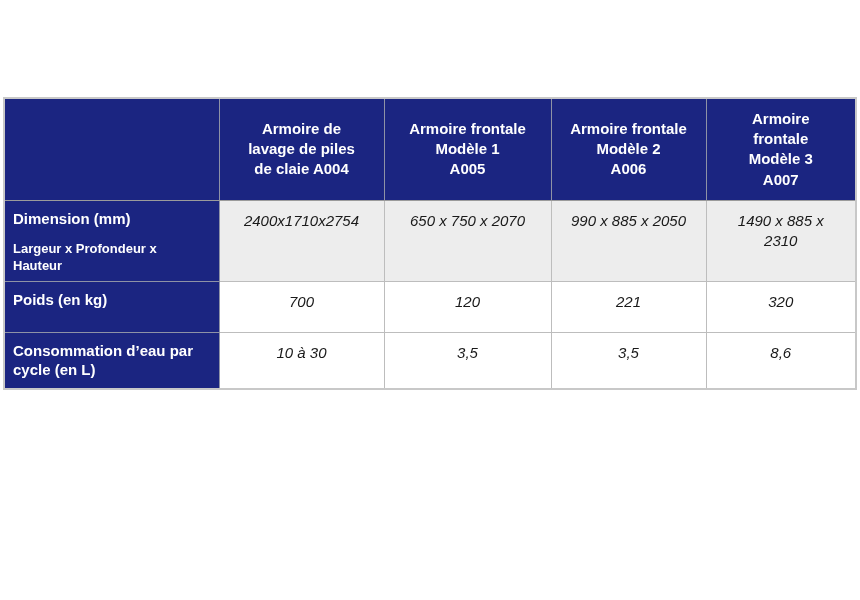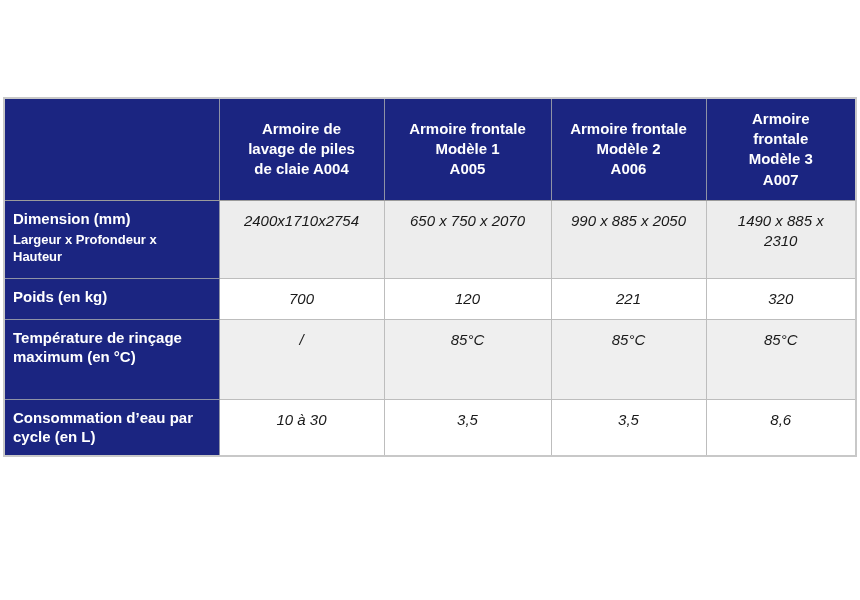--- a/index.html
+++ b/index.html
@@ -21,21 +21,21 @@
   }
   .canvas{position:relative;width:860px;height:600px;overflow:hidden;background:#ffffff;}
   table.spec{
     position:absolute;left:3px;top:97px;width:852px;
     border-collapse:collapse;table-layout:fixed;
     border:2px solid var(--outer);
   }
   
   tr.h-head{height:102px;padding-left:11px;}
   tr.h-dim{height:78px;}
-  tr.h-poids{height:41px;}
+  tr.h-poids{height:51px;}
   tr.h-volt{height:42px;}
   tr.h-temp{height:80px;}
   tr.h-conso{height:57px;margin-top:48px;}
 
   
   thead th{
     background:var(--navy);
     color:var(--header-text);
     font-size:15px;font-weight:bold;line-height:1.35;
     text-align:center;vertical-align:middle;
@@ -46,21 +46,21 @@
   }
   
   tbody th{
     background:var(--navy);
     color:var(--header-text);
     font-size:15px;font-weight:bold;line-height:1.3;
     text-align:left;vertical-align:top;
     border:1px solid var(--blue-grid);
     padding:8px 10px 6px 8px;
   }
-  tbody th .lbl-sub{font-size:13px;font-weight:bold;margin-top:4px;}
+  tbody th .lbl-sub{font-size:13px;font-weight:bold;margin-top:13px;}
   tbody th .lbl-sub:empty{display:none;}
   
   tbody td{
     color:var(--value-text);
     font-size:15px;line-height:1.35;
     text-align:center;vertical-align:top;
     white-space:pre-line;
     border:1px solid var(--grid);
     padding:10px 6px 6px 6px;
     background:#ffffff;
@@ -116,30 +116,20 @@
       <tr class="h-poids bg-white">
         <th>
           <div class="lbl-main">Poids (en kg)</div>
 
         </th>
         <td>700</td>
         <td>120</td>
         <td>221</td>
         <td>320</td>
       </tr>
-      <tr class="h-temp bg-light">
-        <th>
-          <div class="lbl-main">Température de rinçage maximum (en °C)</div>
-
-        </th>
-        <td>/</td>
-        <td>85°C</td>
-        <td>85°C</td>
-        <td>85°C</td>
-      </tr>
       <tr class="h-conso bg-white">
         <th>
           <div class="lbl-main">Consommation d’eau par cycle (en L)</div>
 
         </th>
         <td>10 à 30</td>
         <td>3,5</td>
         <td>3,5</td>
         <td>8,6</td>
       </tr>

